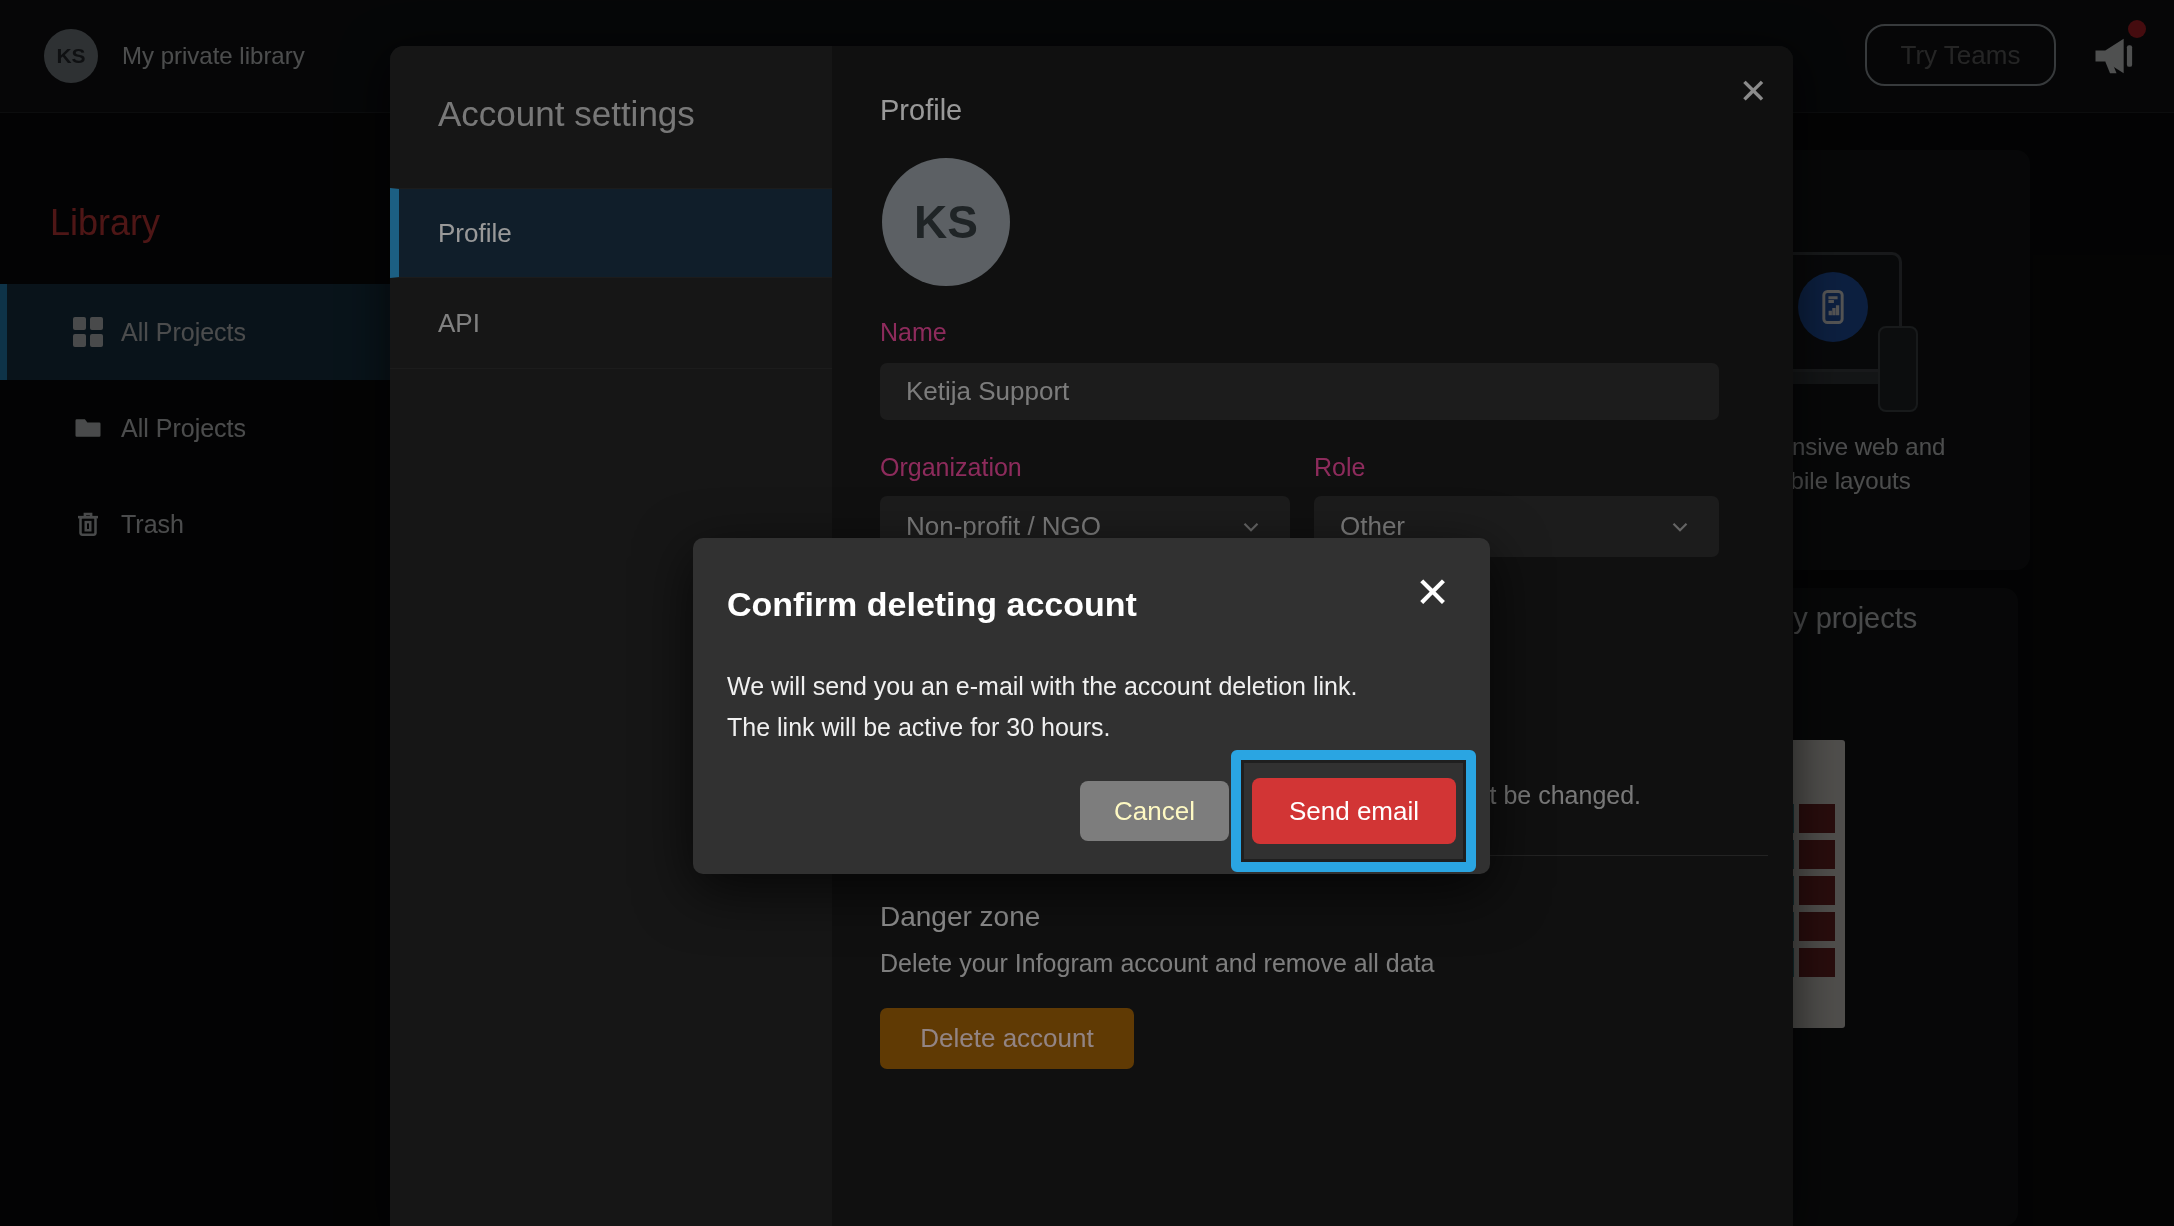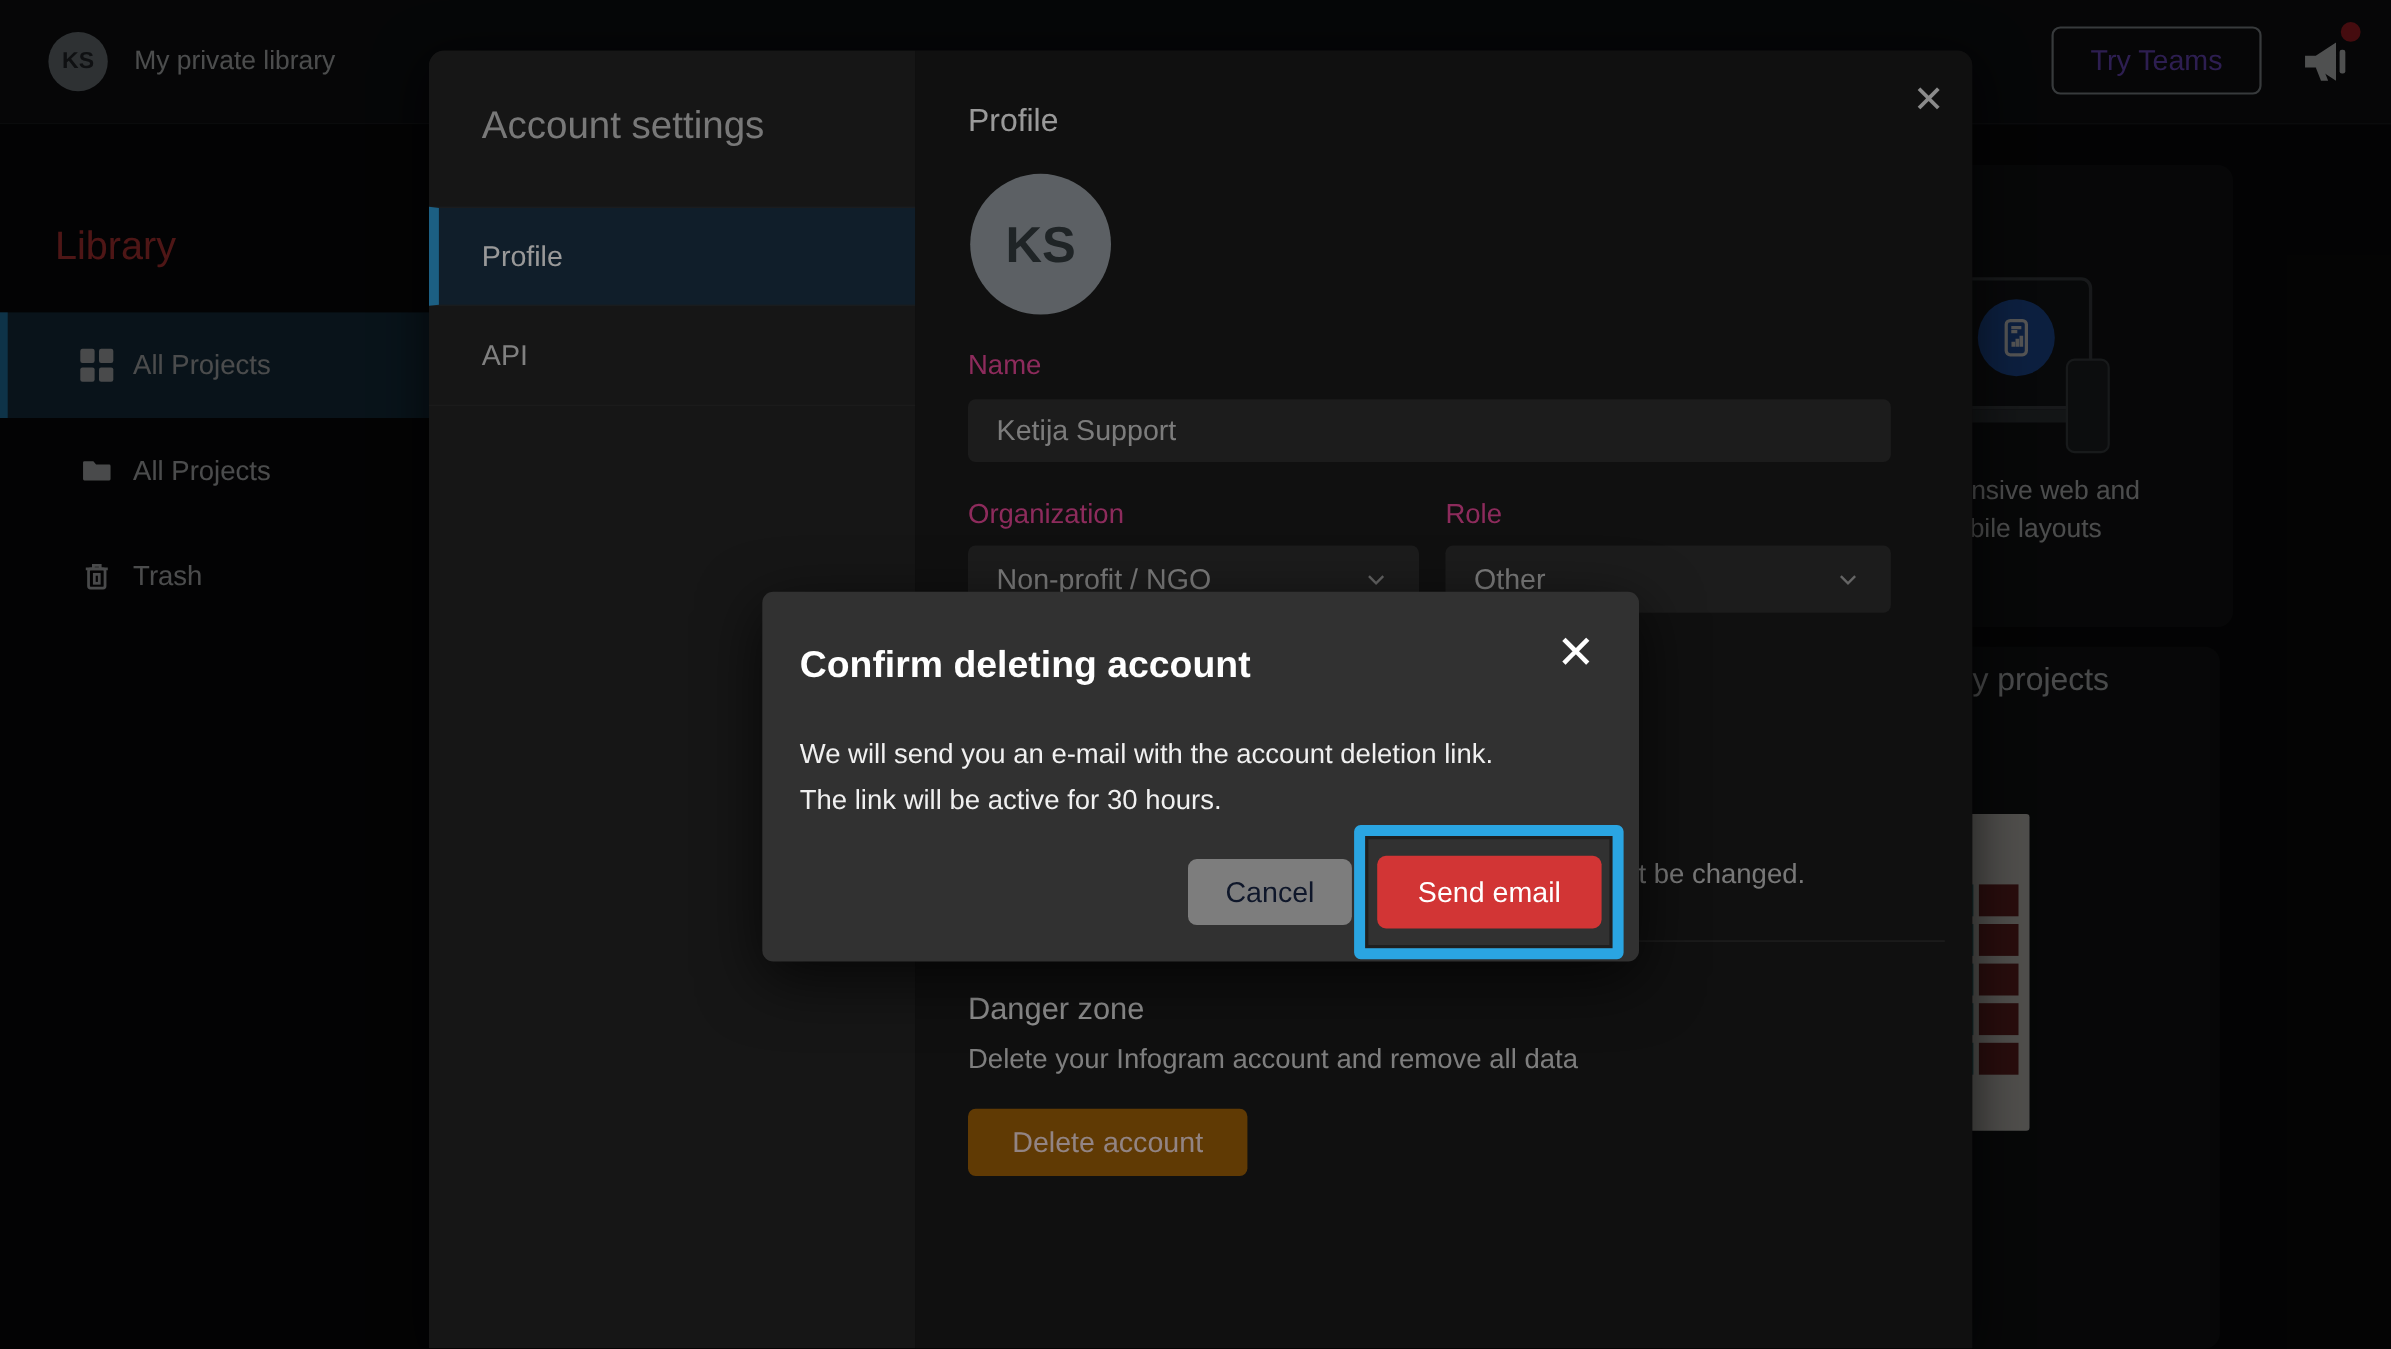--- a/index.html
+++ b/index.html
@@ -9,22 +9,22 @@
     background:#0b0c0d;font-family:"Liberation Sans", sans-serif;
     -webkit-font-smoothing:antialiased;
   }
   .abs{position:absolute;}
 
   
   .topbar{left:0;top:0;width:2174px;height:113px;background:#131518;border-bottom:1px solid #26292c;z-index:1;}
   .tb-avatar{left:44px;top:29px;width:54px;height:54px;border-radius:50%;background:#8e979d;
     display:flex;align-items:center;justify-content:center;color:#2e3438;font-size:21px;font-weight:bold;}
   .tb-title{left:122px;top:42px;font-size:24px;color:#e7eaec;}
-  .try-teams{left:1865px;top:24px;width:191px;height:62px;border:2px solid #aab1b6;border-radius:8px;
-    display:flex;align-items:center;justify-content:center;font-size:26px;color:#8b5cf6;background:transparent;}
+  .try-teams{left:1865px;top:24px;width:191px;height:62px;border:2px solid #aab1b6;border-radius:20px;
+    display:flex;align-items:center;justify-content:center;font-size:26px;color:#737373;background:transparent;}
   .megaphone{left:2088px;top:30px;width:54px;height:52px;color:#f0f2f3;}
   .mega-dot{left:2128px;top:20px;width:18px;height:18px;border-radius:50%;background:#d3272e;}
 
   
   .sidebar{left:0;top:113px;width:390px;height:1113px;background:#0b0c0d;z-index:1;}
   .lib-title{left:50px;top:172px;font-size:36px;font-weight:500;color:#ef4444;z-index:1;margin-top:30px;}
   .nav-item{left:0;width:390px;height:96px;display:flex;align-items:center;gap:18px;
     padding-left:73px;color:#e6e8e9;font-size:25px;z-index:1;}
   .nav-item.selected{background:#1d3c50;border-left:7px solid #2d9cdb;padding-left:66px;}
   .nav-ico{width:30px;height:30px;flex:0 0 30px;color:#dfe2e4;}
@@ -78,21 +78,21 @@
   
   .overlay2{left:0;top:0;width:2174px;height:1226px;background:rgba(0,0,0,0.40);z-index:20;}
 
   
   .dialog{left:693px;top:538px;width:797px;height:336px;background:#313131;border-radius:10px;z-index:30;
     box-shadow:0 16px 56px rgba(0,0,0,0.7);}
   .dlg-title{position:absolute;left:34px;top:47px;font-size:34px;font-weight:bold;color:#ffffff;}
   .dlg-close{position:absolute;left:722px;top:34px;font-size:42px;font-weight:300;color:#ffffff;line-height:1;}
   .dlg-body{position:absolute;left:34px;top:128px;font-size:25px;line-height:41px;color:#f0f0f0;}
   .btn-cancel{position:absolute;left:387px;top:243px;width:149px;height:60px;background:#7d7d7d;border-radius:8px;
-    display:flex;align-items:center;justify-content:center;font-size:26px;font-weight:500;color:#0f172a;}
+    display:flex;align-items:center;justify-content:center;font-size:26px;font-weight:500;color:#fef9c3;}
   .btn-send{position:absolute;left:559px;top:240px;width:204px;height:66px;background:#d23535;border-radius:8px;
     display:flex;align-items:center;justify-content:center;font-size:26px;font-weight:500;color:#ffffff;}
 
   
   .hl-box{left:1231px;top:750px;width:245px;height:122px;border:10px solid #2aa5e2;border-radius:6px;z-index:40;
     box-shadow:inset 0 0 0 3px rgba(0,0,0,0.35);}
 
   svg{display:block;}
 </style>
 </head>

